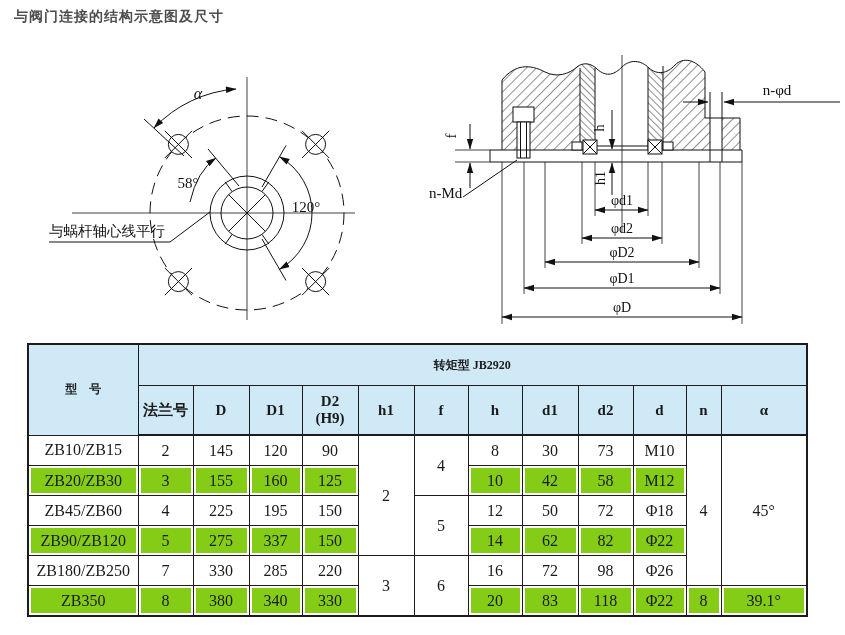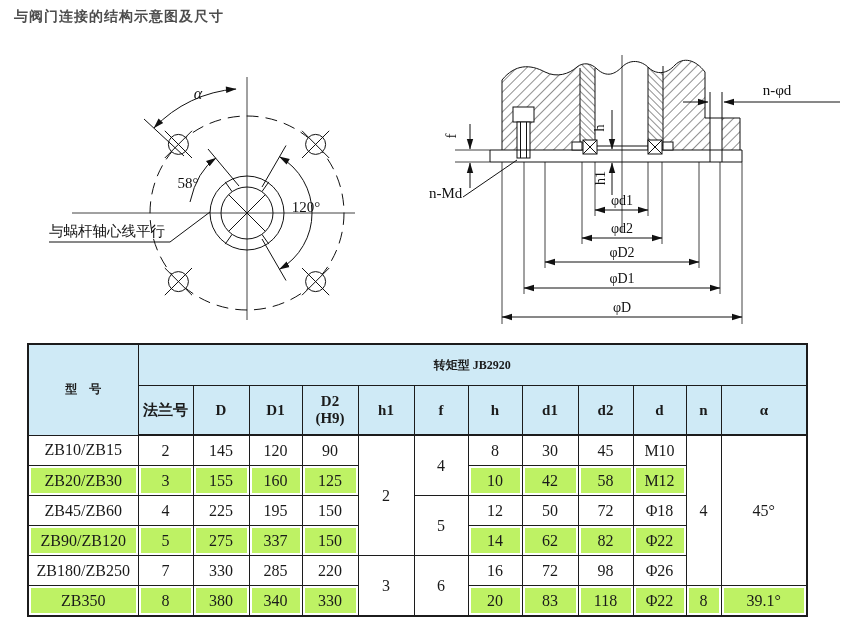--- a/index.html
+++ b/index.html
@@ -13,21 +13,21 @@
   
   #spec{position:absolute;left:27px;top:343px;border-collapse:collapse;table-layout:fixed;
         width:779px;}
   #spec td,#spec th{border:1px solid #1c1c1c;text-align:center;vertical-align:middle;
         padding:0;font-size:16px;white-space:pre-line;overflow:hidden;}
   #spec{border:2px solid #1c1c1c;}
   #spec th{background:#cfeaf6;font-weight:bold;}
   #spec tr.hrow1 th{height:40px;font-size:12px;}
   #spec tr.hrow2 th{height:48px;border-bottom:2px solid #1c1c1c;font-size:15px;}
   #spec tr.data td{height:29px;}
-  #spec tr.gray td{background:#bef264;box-shadow:inset 0 0 0 2px #fff;margin-top:8px;}
+  #spec tr.gray td{background:#84cc16;box-shadow:inset 0 0 0 2px #fff;margin-top:8px;}
   #spec td.w{background:#fff !important;box-shadow:none !important;}
 </style>
 </head>
 <body>
 
 <div id="page">
 
   <div id="title">与阀门连接的结构示意图及尺寸</div>
 
   <svg id="leftsvg" width="330" height="285" viewBox="0 0 330 285">
@@ -254,21 +254,21 @@
     <tr class="data">
       <td>ZB10/ZB15</td>
       <td>2</td>
       <td>145</td>
       <td>120</td>
       <td>90</td>
       <td class="w" rowspan="4">2</td>
       <td class="w" rowspan="2">4</td>
       <td>8</td>
       <td>30</td>
-      <td>45</td>
+      <td>73</td>
       <td>M10</td>
       <td class="w" rowspan="5">4</td>
       <td class="w" rowspan="5">45°</td>
     </tr>
     <tr class="data gray">
       <td>ZB20/ZB30</td>
       <td>3</td>
       <td>155</td>
       <td>160</td>
       <td>125</td>

